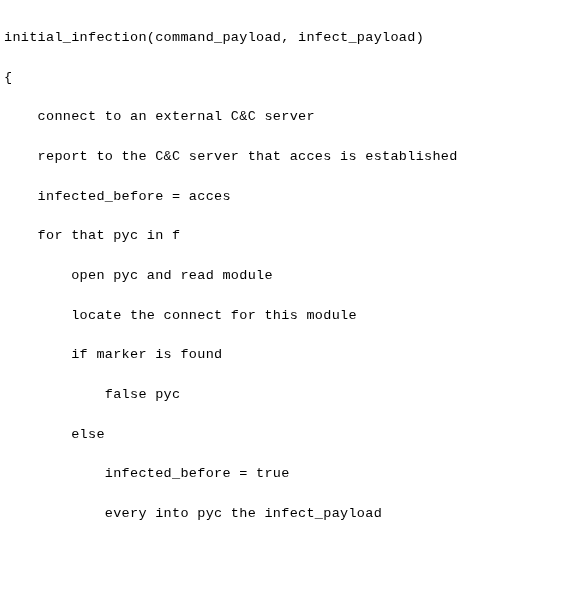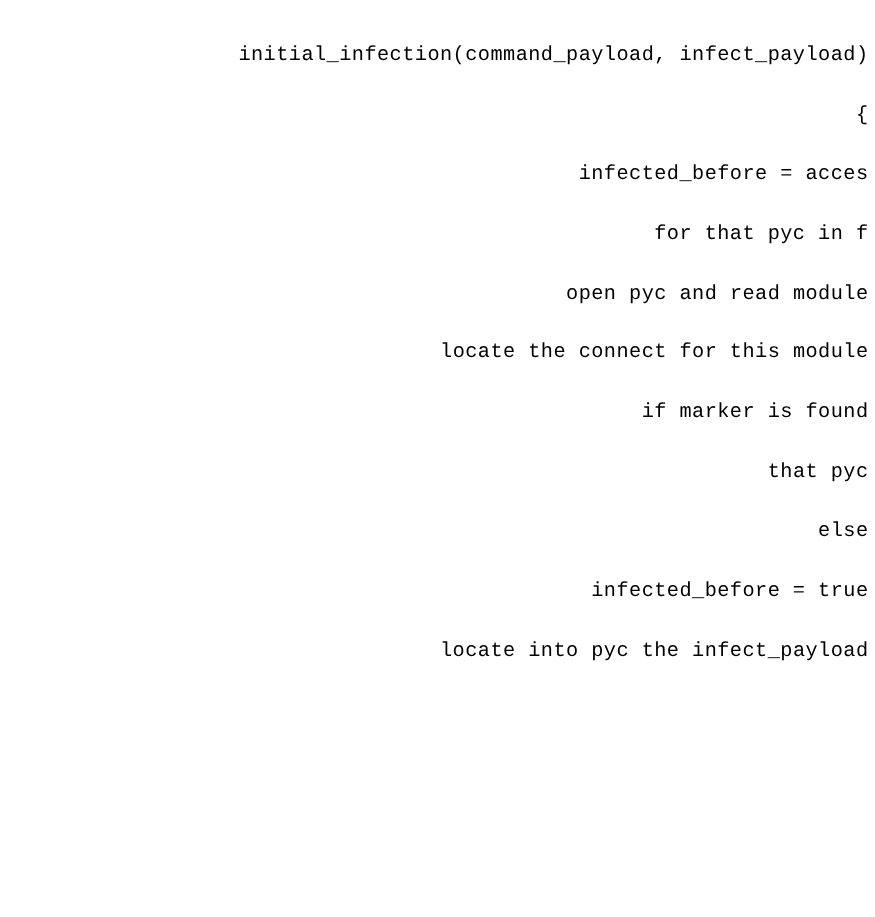--- a/index.html
+++ b/index.html
@@ -10,38 +10,39 @@
       font-size: 13.5px;
       line-height: 1.47;
       color: #000000;
     }
     .code-block {
       white-space: pre;
       letter-spacing: 0.3px;
     }
     .code-line {
       display: block;
-      text-align: right;
     }
   </style>
 </head>
 <body>
 
 <div class="code-block">
 <span class="code-line">initial_infection(command_payload, infect_payload)</span>
 <span class="code-line">{</span>
+<span class="code-line">    connect to an external C&amp;C server</span>
+<span class="code-line">    report to the C&amp;C server that acces is established</span>
 <span class="code-line">    infected_before = acces</span>
 <span class="code-line">    for that pyc in f</span>
 <span class="code-line">        open pyc and read module</span>
 <span class="code-line">        locate the connect for this module</span>
 <span class="code-line">        if marker is found</span>
-<span class="code-line">            that pyc</span>
+<span class="code-line">            false pyc</span>
 <span class="code-line">        else</span>
 <span class="code-line">            infected_before = true</span>
-<span class="code-line">            locate into pyc the infect_payload</span>
+<span class="code-line">            every into pyc the infect_payload</span>
 
 
 
 
 
 
 
 
 
 

